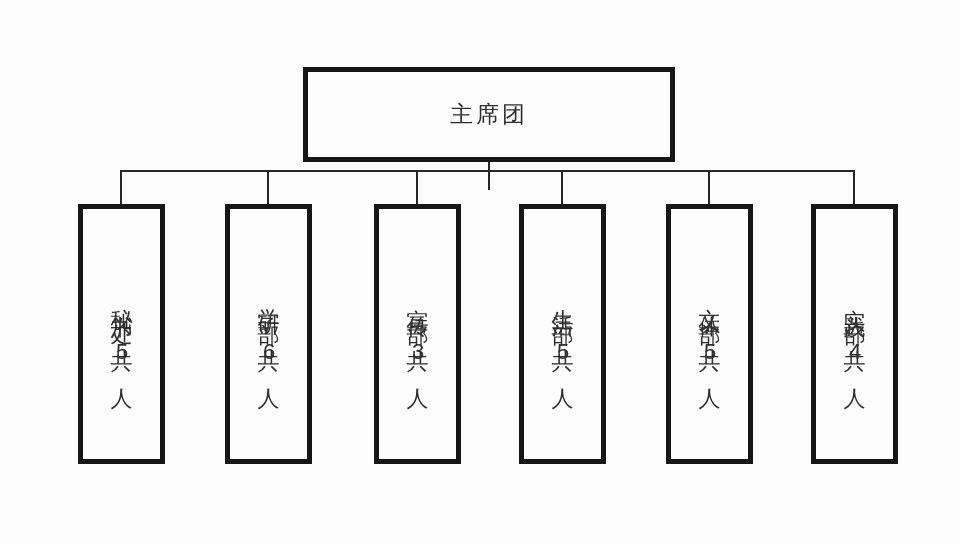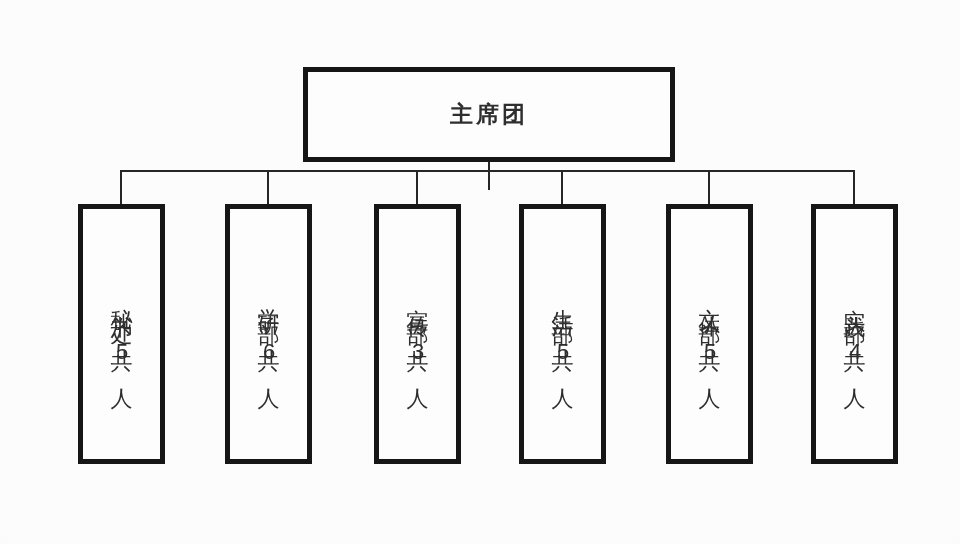--- a/index.html
+++ b/index.html
@@ -25,21 +25,20 @@
     box-sizing: border-box;
     border: 5px solid #161616;
     background: #fdfdfd;
     display: flex;
     align-items: center;
     justify-content: center;
     gap: 20px;
     font-size: 23px;
     letter-spacing: 3px;
     color: #2e2e2e;
-    font-weight: bold;
   }
   .line {
     position: absolute;
     background: #262626;
   }
   .bus-line {
     left: 121px;
     top: 170px;
     width: 734px;
     height: 2px;

